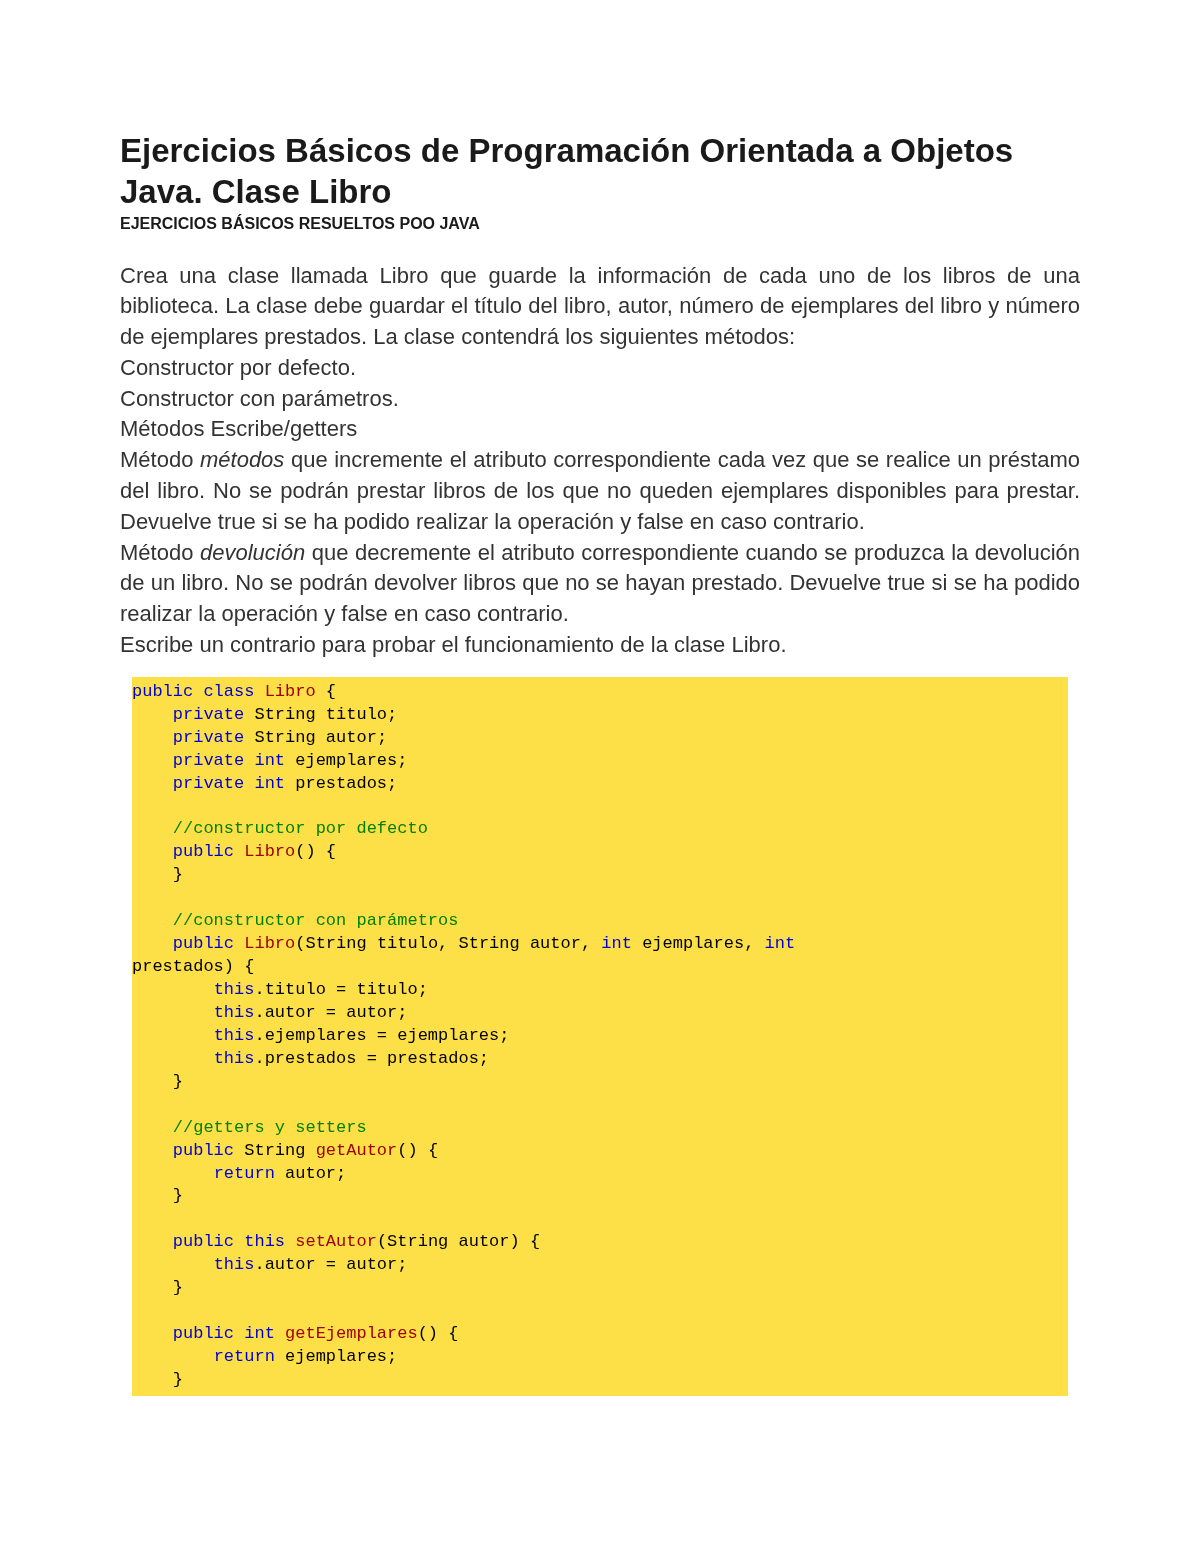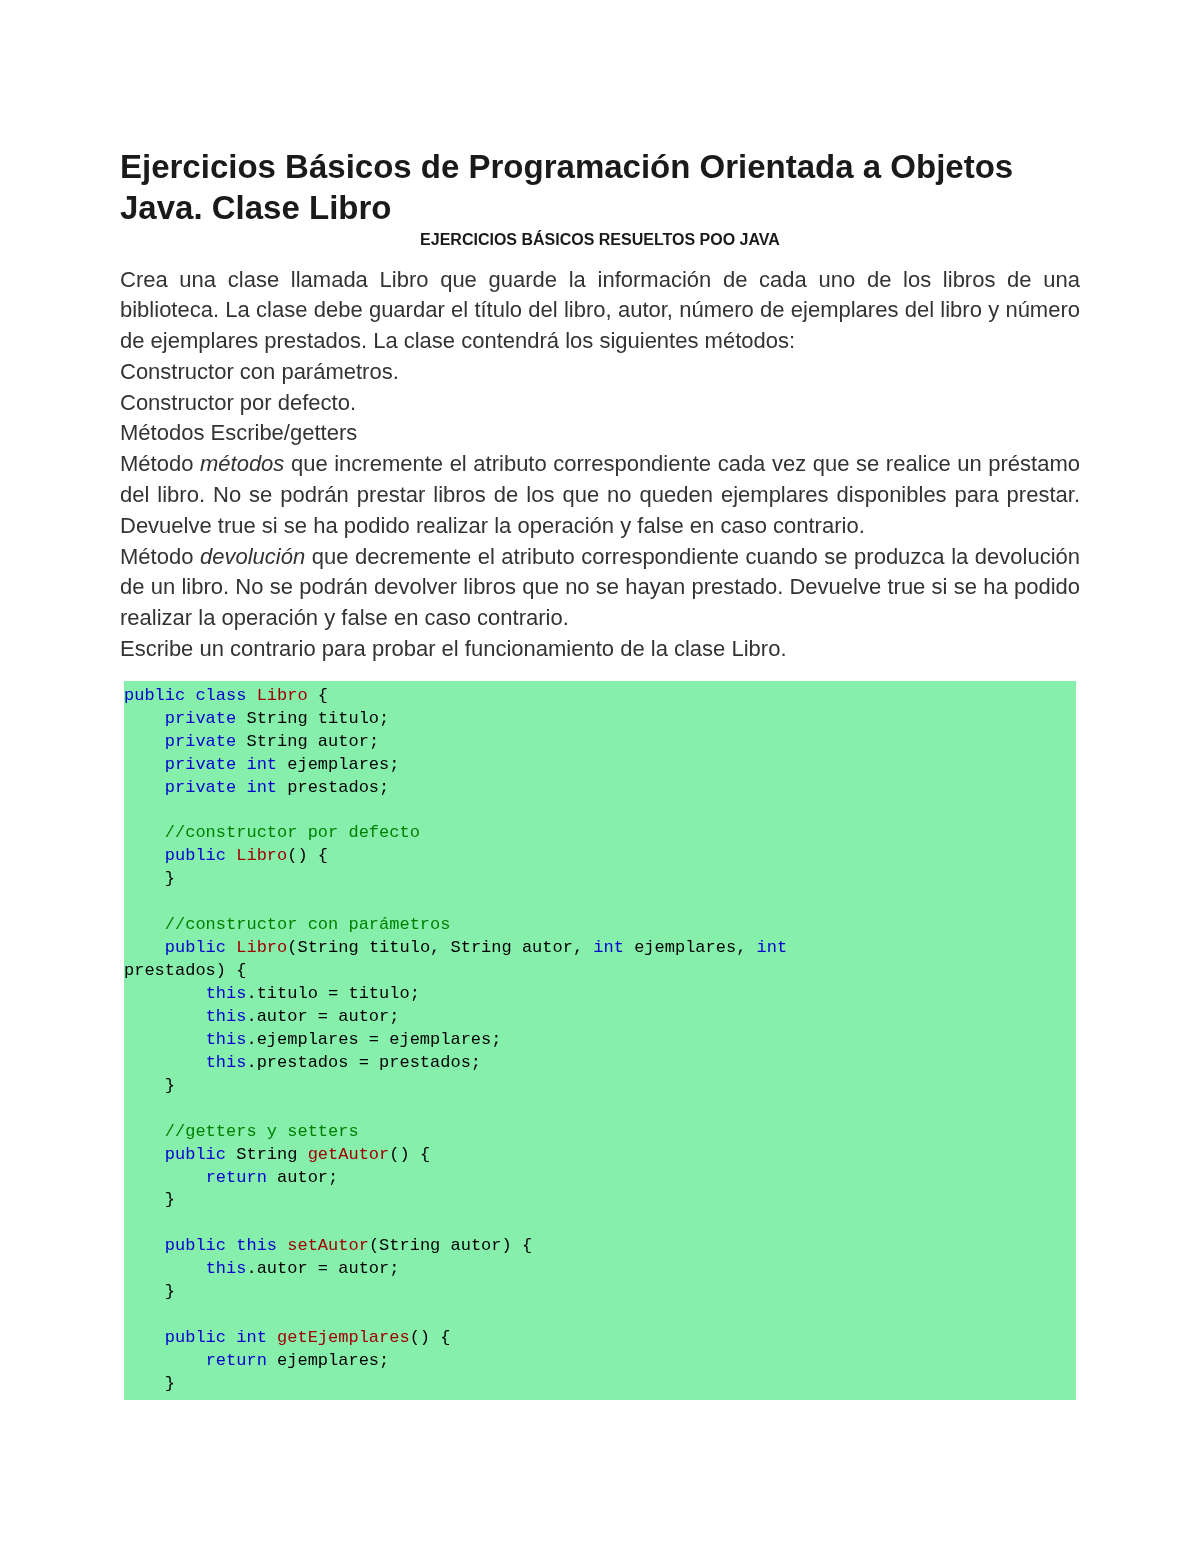--- a/index.html
+++ b/index.html
@@ -9,70 +9,69 @@
       padding: 130px 120px 60px 120px;
       color: #333333;
       width: 1200px;
       box-sizing: border-box;
     }
     h1 {
       font-family: Verdana, Geneva, sans-serif;
       font-weight: bold;
       font-size: 33px;
       color: #1a1a1a;
-      margin: 16px 0 2px 0;
+      margin: 0 0 2px 0;
       line-height: 1.25;
     }
     .subtitle {
       font-family: Verdana, Geneva, sans-serif;
       font-weight: bold;
       font-size: 16px;
       color: #1a1a1a;
-      margin-bottom: 16px;
-      text-align: center;
+      margin-bottom: 28px;
     }
     .prose {
       font-family: Verdana, Geneva, sans-serif;
       font-size: 22px;
       color: #333333;
       line-height: 1.4;
       text-align: justify;
       margin-bottom: 16px;
     }
     .prose p {
       margin: 0;
     }
     .prose em {
       font-style: italic;
     }
     pre.code {
       font-family: "Courier New", Courier, monospace;
       font-size: 17px;
-      background: #86efac;
-      margin: 4px;
+      background: #fde047;
+      margin: 12px;
       padding: 4px 0;
       line-height: 1.35;
       white-space: pre;
       color: #000000;
     }
     .kw { color: #0000d0; }
     .cls { color: #a00000; }
     .cmt { color: #008000; }
     .mth { color: #a00000; }
   </style>
 </head>
 <body>
 
 <h1>Ejercicios Básicos de Programación Orientada a Objetos Java. Clase Libro</h1>
 <div class="subtitle">EJERCICIOS BÁSICOS RESUELTOS POO JAVA</div>
 
 <div class="prose">
   <p>Crea una clase llamada Libro que guarde la información de cada uno de los libros de una biblioteca. La clase debe guardar el título del libro, autor, número de ejemplares del libro y número de ejemplares prestados. La clase contendrá los siguientes métodos:</p>
+  <p>Constructor por defecto.</p>
   <p>Constructor con parámetros.</p>
-  <p>Constructor por defecto.</p>
   <p>Métodos Escribe/getters</p>
   <p><span>Método</span><em> métodos </em><span>que incremente el atributo correspondiente cada vez que se realice un préstamo del libro. No se podrán prestar libros de los que no queden ejemplares disponibles para prestar. Devuelve true si se ha podido realizar la operación y false en caso contrario.</span></p>
   <p><span>Método</span><em> devolución </em><span>que decremente el atributo correspondiente cuando se produzca la devolución de un libro. No se podrán devolver libros que no se hayan prestado. Devuelve true si se ha podido realizar la operación y false en caso contrario.</span></p>
   <p>Escribe un contrario para probar el funcionamiento de la clase Libro.</p>
 </div>
 
 <pre class="code"><span class="kw">public</span> <span class="kw">class</span> <span class="cls">Libro</span> {
     <span class="kw">private</span> <span>String</span> <span>titulo</span>;
     <span class="kw">private</span> <span>String</span> <span>autor</span>;
     <span class="kw">private</span> <span class="kw">int</span> <span>ejemplares</span>;

